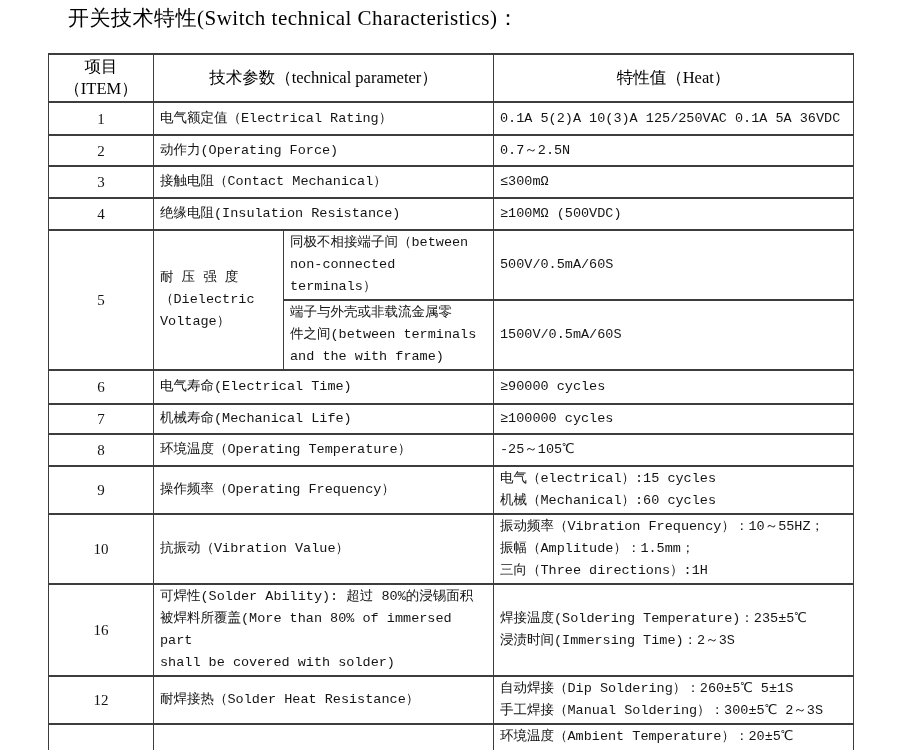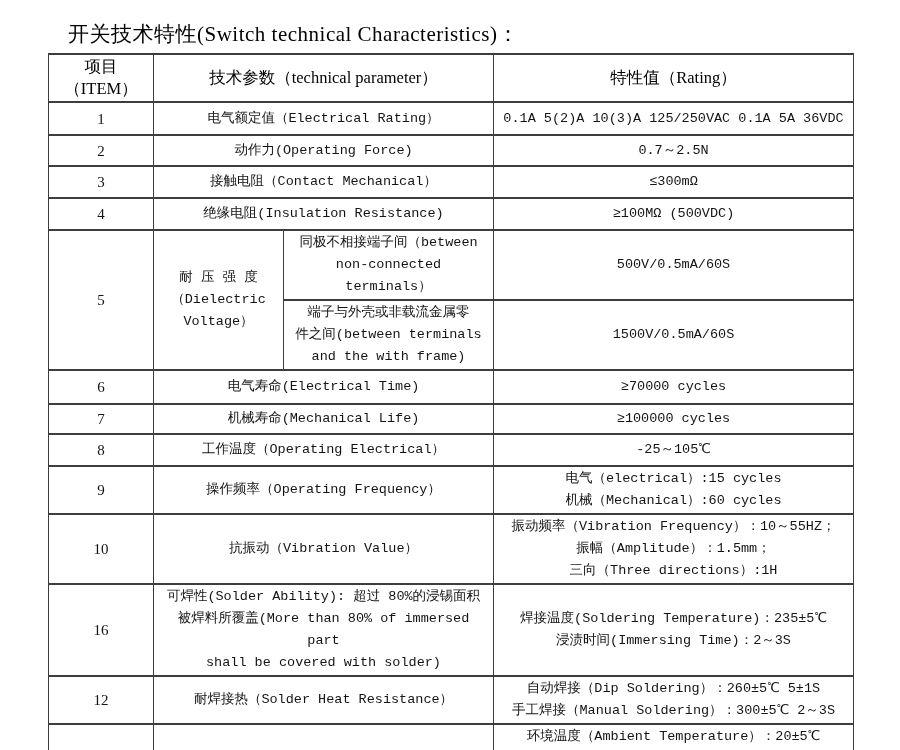--- a/index.html
+++ b/index.html
@@ -1,21 +1,21 @@
 <!DOCTYPE html>
 <html><head>
 <meta charset="utf-8">
 <style>
   html,body{margin:0;padding:0;background:#fff;}
   body{
     width:900px;height:750px;position:relative;overflow:hidden;
     font-family:"Liberation Serif","DejaVu Serif",serif;color:#111;
   }
   .doc-title{
-    position:absolute;left:68px;top:20px;
+    position:absolute;left:68px;top:4px;
     font-size:21px;letter-spacing:0.5px;color:#000;
     font-family:"Liberation Serif","DejaVu Serif",serif;
   }
   table.spec{
     position:absolute;left:48px;top:53px;width:805px;
     border-collapse:collapse;table-layout:fixed;
   }
   table.spec td{
     border-left:1px solid #3d3d3d;border-right:1px solid #3d3d3d;
     border-top:2px solid #3d3d3d;border-bottom:2px solid #3d3d3d;
@@ -28,41 +28,41 @@
   table.spec td.hdr{
     text-align:center;
     font-family:"Liberation Serif","DejaVu Serif",serif;
     font-size:16.5px;line-height:22px;color:#000;
   }
   table.spec td.item{
     text-align:center;
     font-family:"Liberation Serif","DejaVu Serif",serif;
     font-size:15px;
   }
-  table.spec td.param, table.spec td.val{text-align:center;}
+  table.spec td.param, table.spec td.val{text-align:left;}
 </style>
 </head>
 <body>
 
 <div class="doc-title">开关技术特性(Switch technical Characteristics)：</div>
 
 <table class="spec">
   <colgroup>
     <col style="width:105px">
       <col style="width:130px">
       <col style="width:210px">
       <col style="width:360px">
   </colgroup>
 
   <tbody>
       <tr style="height:46px">
     <td class="hdr">项目
 （ITEM）</td>
     <td class="hdr" colspan="2">技术参数（technical parameter）</td>
-    <td class="hdr">特性值（Rating）</td>
+    <td class="hdr">特性值（Heat）</td>
   </tr>
 
   <tr style="height:33px">
     <td class="item">1</td>
     <td class="param" colspan="2">电气额定值（Electrical Rating）</td>
     <td class="val">0.1A 5(2)A 10(3)A 125/250VAC 0.1A 5A 36VDC</td>
   </tr>
 
   <tr style="height:31px">
     <td class="item">2</td>
@@ -95,32 +95,32 @@
   <tr style="height:70px">
     <td class="param">端子与外壳或非载流金属零
 件之间(between terminals
 and the with frame)</td>
     <td class="val">1500V/0.5mA/60S</td>
   </tr>
 
   <tr style="height:34px">
     <td class="item">6</td>
     <td class="param" colspan="2">电气寿命(Electrical Time)</td>
-    <td class="val">≥70000 cycles</td>
+    <td class="val">≥90000 cycles</td>
   </tr>
 
   <tr style="height:30px">
     <td class="item">7</td>
     <td class="param" colspan="2">机械寿命(Mechanical Life)</td>
     <td class="val">≥100000 cycles</td>
   </tr>
 
   <tr style="height:32px">
     <td class="item">8</td>
-    <td class="param" colspan="2">工作温度（Operating Electrical）</td>
+    <td class="param" colspan="2">环境温度（Operating Temperature）</td>
     <td class="val">-25～105℃</td>
   </tr>
 
   <tr style="height:46px">
     <td class="item">9</td>
     <td class="param" colspan="2">操作频率（Operating Frequency）</td>
     <td class="val">电气（electrical）:15 cycles
 机械（Mechanical）:60 cycles</td>
   </tr>
 

